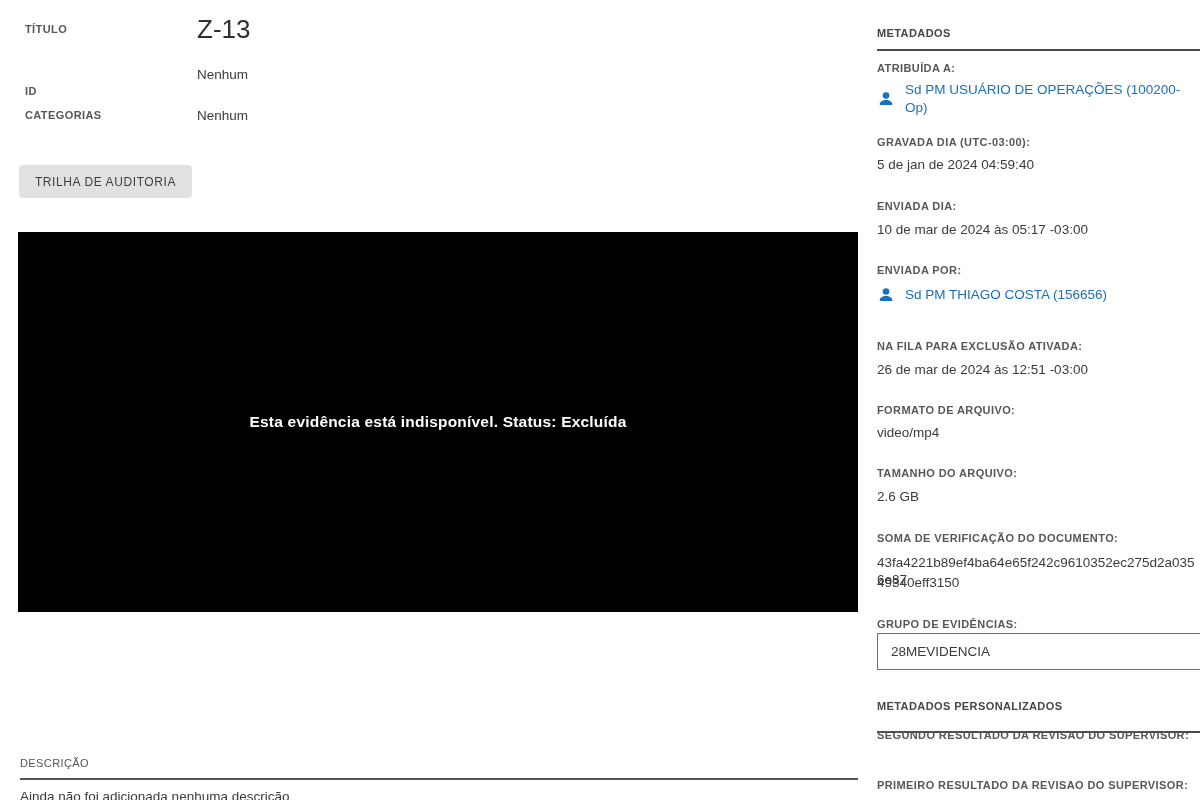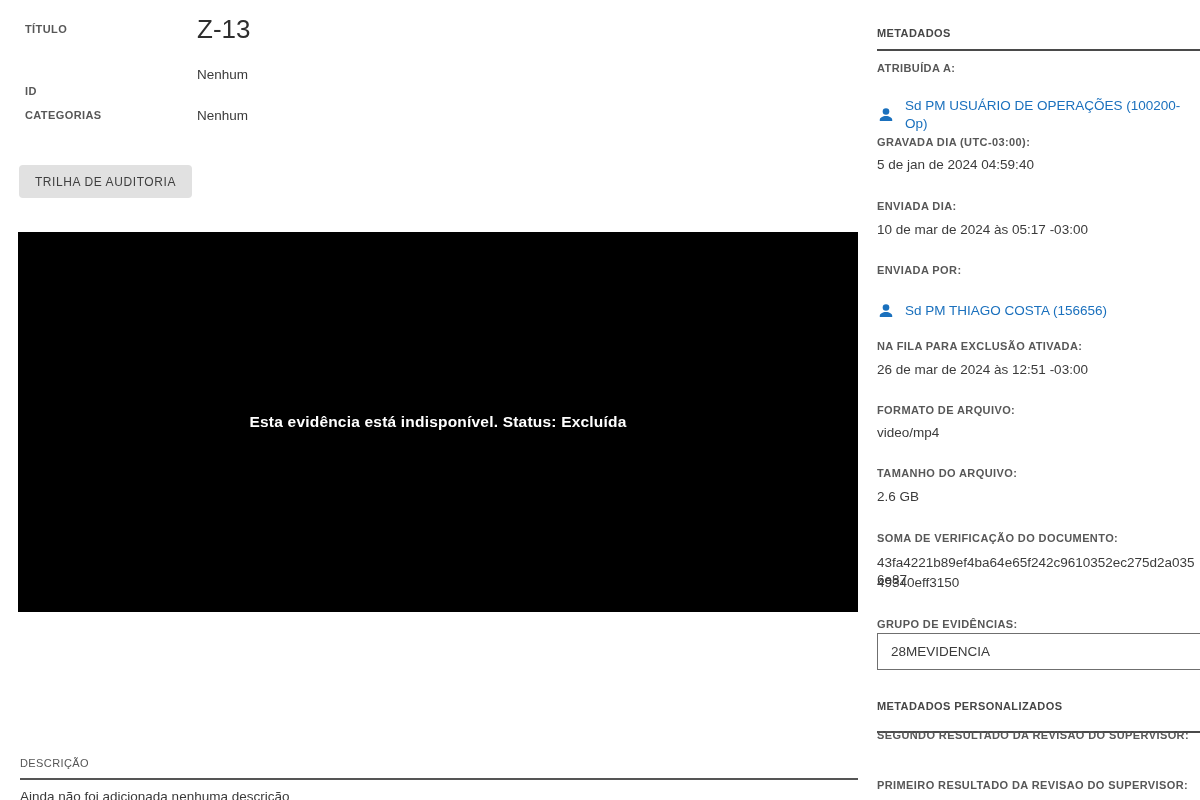--- a/index.html
+++ b/index.html
@@ -24,21 +24,21 @@
   
   .desc-hdr{position:absolute;left:20px;top:757px;font-size:11px;font-weight:normal;color:#555;letter-spacing:.4px;}
   .desc-line{position:absolute;left:20px;top:778px;width:838px;border-bottom:2px solid #555;}
   .desc-empty{position:absolute;left:20px;top:789px;font-size:13.5px;color:#3a3a3a;}
 
   
   .meta-hdr{position:absolute;left:877px;width:323px;font-size:11px;font-weight:bold;color:#464646;
     letter-spacing:.4px;line-height:13px;padding-bottom:9px;border-bottom:2px solid #4a4a4a;}
   .m-lbl{left:877px;width:330px;}
   .m-val{left:877px;width:325px;}
-  .person-row{position:absolute;left:877px;display:flex;align-items:center;gap:10px;cursor:pointer;margin-top:16px;}
+  .person-row{position:absolute;left:877px;display:flex;align-items:center;gap:10px;cursor:pointer;}
   .person-row svg{display:block;}
   .link{font-size:13.5px;color:#1a70bd;line-height:18px;}
   .checksum{word-break:break-all;}
   .group-input{position:absolute;left:877px;top:633px;width:330px;height:37px;box-sizing:border-box;
     border:1px solid #6f6f6f;background:#fff;font-family:inherit;font-size:13.5px;color:#3b3b3b;
     padding:0 0 0 13px;outline:none;}
 </style>
 </head>
 <body>
 

